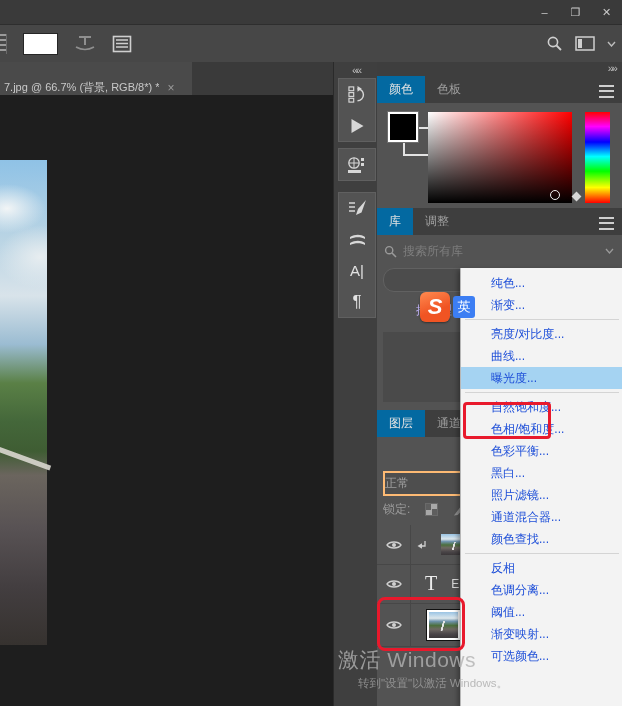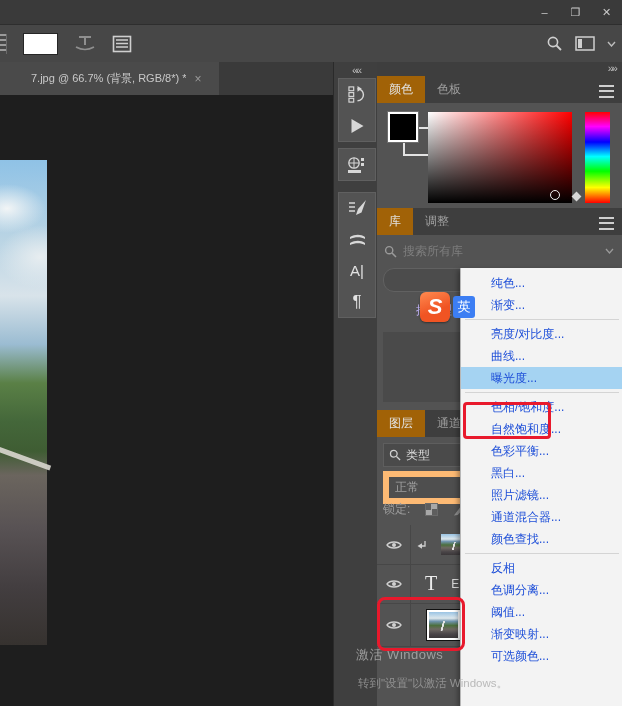--- a/index.html
+++ b/index.html
@@ -13,21 +13,21 @@
   .winbtn{width:31px;height:24px;display:flex;align-items:center;justify-content:center;color:#c9c9c9;font-size:11px;}
   
   .optionsbar{left:0;top:25px;width:622px;height:37px;background:#474747;border-bottom:1px solid #2e2e2e;}
   .opt-left{left:0;top:0;height:37px;display:flex;align-items:center;gap:16px;}
   .opt-right{right:6px;top:0;height:37px;display:flex;align-items:center;gap:12px;}
   .swatch-white{width:33px;height:20px;background:var(--options-swatch,#fff);border:1px solid #262626;}
   .partial-lines{width:10px;height:20px;margin-left:-4px;border-right:1px solid #6a6a6a;
      background:repeating-linear-gradient(180deg,#9a9a9a 0 2px,transparent 2px 5px);}
   
   .tabbar{left:0;top:62px;width:340px;height:33px;background:#3a3a3a;}
-  .doc-tab{left:0;top:0;width:192px;height:33px;background:#4a4a4a;display:flex;align-items:center;color:#c9c9c9;font-size:11px;padding-left:27px;}
+  .doc-tab{left:0;top:0;width:192px;height:33px;background:#4a4a4a;display:flex;align-items:flex-end;color:#c9c9c9;font-size:11px;}
   .doc-tab .title{padding-left:4px;white-space:nowrap;overflow:hidden;}
   .doc-tab .close{margin-left:8px;color:#9a9a9a;font-size:12px;}
   .canvas{left:0;top:95px;width:340px;height:611px;background:#1e1e1e;}
   .photo-strip{left:0;top:65px;width:47px;height:485px;
     background:
       radial-gradient(ellipse 55px 35px at 15% 10%, #f2f5f6 0%, rgba(242,245,246,0) 70%),
       radial-gradient(ellipse 60px 45px at 85% 20%, #e7edf0 0%, rgba(231,237,240,0) 70%),
       linear-gradient(180deg,#8fc2e6 0%,#b9d4e4 16%,#d8e3ea 28%,#9bbcd2 38%,#5a8046 46%,#44673a 54%,#3f5d33 60%,#6b655e 65%,#585254 76%,#433e40 88%,#36322f 100%);}
   .photo-strip::after{content:"";position:absolute;left:-4px;top:296px;width:56px;height:5px;background:#d9d7cf;transform:rotate(20deg);opacity:.9;}
   
@@ -36,21 +36,21 @@
   .dock-group{left:4px;width:36px;background:#535353;border:1px solid #606060;display:flex;flex-direction:column;align-items:center;}
   .dock-icon{width:36px;height:31px;display:flex;align-items:center;justify-content:center;color:#dedede;}
   .glyph-char{font-size:15px;color:#e2e2e2;}
   .glyph-para{font-size:17px;color:#e2e2e2;}
   
   .panelcol{left:377px;top:62px;width:245px;height:644px;background:#535353;}
   .panel-head{left:0;top:0;width:245px;height:14px;background:#3e3e3e;}
   .expanders{right:6px;top:0;color:#bdbdbd;font-size:11px;letter-spacing:-2px;}
   .tabrow{width:245px;height:27px;background:#3e3e3e;display:flex;align-items:stretch;}
   .ptab{padding:0 12px;display:flex;align-items:center;font-size:12px;color:#9f9f9f;}
-  .ptab.active{background:#a16207;color:#e3e3e3;}
+  .ptab.active{background:#0369a1;color:#e3e3e3;}
   .hamburger{position:absolute;right:8px;width:15px;height:9px;
      border-top:2px solid #cfcfcf;border-bottom:2px solid #cfcfcf;}
   .hamburger::after{content:"";position:absolute;left:0;top:2.5px;width:15px;height:2px;background:#cfcfcf;}
   
   .fgbg{left:11px;top:50px;width:46px;height:46px;}
   .fg{position:absolute;left:0;top:0;width:26px;height:26px;background:var(--fg-swatch,#000);
       border:2px solid #fff;outline:1px solid #6e6e6e;}
   .bg{position:absolute;left:15px;top:15px;width:25px;height:25px;border:2px solid #e3e3e3;}
   .satfield{left:51px;top:50px;width:144px;height:91px;
     background:linear-gradient(to bottom,rgba(0,0,0,0) 0%,#000 100%),
@@ -68,22 +68,22 @@
      background:linear-gradient(160deg,#ff8a50 0%,var(--ime-orange,#f05423) 60%);
      display:flex;align-items:center;justify-content:center;
      color:#fff;font-size:22px;font-weight:bold;font-style:italic;box-shadow:0 1px 2px rgba(0,0,0,.4);}
   .ime-lang{left:76px;top:88px;width:22px;height:22px;background:var(--ime-blue,#3c7ef3);z-index:40;border-radius:3px;
      color:#fff;display:flex;align-items:center;justify-content:center;font-size:13px;}
   .lib-content{left:6px;top:124px;width:210px;height:70px;background:#4a4a4a;}
   
   .layers-body{position:relative;}
   .filter-combo{left:6px;top:33px;width:95px;height:22px;background:#4a4a4a;border:1px solid #5e5e5e;
      display:flex;align-items:center;gap:5px;color:#dcdcdc;}
-  .blend-combo{left:6px;top:61px;width:95px;height:21px;background:#4e4e4e;border:6px solid #fdba74;
-     display:flex;align-items:center;color:#9f9f9f;padding-left:6px;}
+  .blend-combo{left:6px;top:61px;width:95px;height:21px;background:#4e4e4e;border:2px solid #fdba74;
+     display:flex;align-items:center;color:#9f9f9f;}
   .lockrow{left:6px;top:89px;height:20px;display:flex;align-items:center;gap:15px;color:#9b9b9b;}
   .checker{width:11px;height:11px;background:conic-gradient(#a8a8a8 25%,#5e5e5e 0 50%,#a8a8a8 0 75%,#5e5e5e 0);border:1px solid #6a6a6a;}
   .lrow{left:0;width:245px;height:39px;border-bottom:1px solid #474747;display:flex;align-items:center;}
   .eyecell{width:33px;height:39px;border-right:1px solid #474747;display:flex;align-items:center;justify-content:center;}
   .thumb{width:27px;height:21px;
     background:linear-gradient(105deg,transparent 44%,#e6e6e6 45%,#e6e6e6 50%,transparent 51%) 0 60%/100% 40% no-repeat,
     linear-gradient(180deg,#9ac4e4 0%,#dde7ec 24%,#6f94ad 36%,#4c6f3d 52%,#6e6862 66%,#4a4548 85%,#3b3739 100%);}
   .thumb.selected{width:29px;height:26px;border:2px solid #fff;outline:1px solid #111;}
   .tglyph{font-family:"Liberation Serif","DejaVu Serif",serif;font-size:20px;color:#ececec;}
   .partial-label{color:#d8d8d8;font-size:12px;}
@@ -91,21 +91,21 @@
   .menu{left:460px;top:268px;width:162px;height:438px;background:#f3f3f3;z-index:30;
         border-left:1px solid #b7b7b7;box-shadow:-2px 2px 5px rgba(0,0,0,.35);color:#1d4ed8;}
   .mi{height:22px;line-height:22px;padding-left:30px;font-size:12px;white-space:nowrap;}
   .mi.hl{background:var(--menu-highlight,#a5d3f2);}
   .msep{height:1px;background:#d4d4d4;margin:3px 4px;}
   
   .redbox{border:3px solid var(--annotation-red,#e8192c);z-index:60;}
   .redbox.menu-box{left:463px;top:402px;width:82px;height:31px;border-radius:4px;}
   .redbox.layer-box{left:377px;top:597px;width:82px;height:48px;border-radius:8px;}
   .watermark{z-index:50;pointer-events:none;color:rgba(178,178,178,.8);}
-  .wm1{left:356px;top:646px;font-size:13px;letter-spacing:.5px;text-align:right;}
+  .wm1{left:338px;top:646px;font-size:21px;letter-spacing:.5px;text-align:right;}
   .wm2{left:358px;top:676px;font-size:11.5px;color:rgba(165,165,165,.75);}
   svg{display:block;}
 </style>
 </head>
 <body>
 
 <div id="app">
 
   <div class="abs titlebar">
     <div class="abs winctrls">
@@ -262,29 +262,20 @@
       <div class="abs lib-content"></div>
       <div class="abs ime-badge">S</div>
       <div class="abs ime-lang">英</div>
     </div>
 
     <div class="abs layers-body" style="left:0;top:348px;width:245px;height:296px;">
       <div class="tabrow" style="position:relative;">
         <div class="ptab active">图层</div>
         <div class="ptab">通道</div>
       </div>
-      <div class="abs filter-combo">
-        <span style="margin-left:5px;">
-          <svg width="12" height="12" viewBox="0 0 13 13">
-            <circle cx="5.2" cy="5.2" r="3.6" fill="none" stroke="#d0d0d0" stroke-width="1.4"></circle>
-            <path d="M8 8 L12 12" stroke="#d0d0d0" stroke-width="1.5"></path>
-          </svg>
-        </span>
-        <span>类型</span>
-      </div>
       <div class="abs blend-combo">
         <span>正常</span>
       </div>
       <div class="abs lockrow">
         <span>锁定:</span>
         <span class="checker"></span>
         <span>
           <svg width="13" height="13" viewBox="0 0 14 14">
               <path d="M2 12 L9 3 L12 6 L5 13 L1 13.5 Z" fill="#8f8f8f"></path>
             </svg>
@@ -331,22 +322,22 @@
 
   <div class="abs menu">
     <div style="height:4px;"></div>
     <div class="mi">纯色...</div>
     <div class="mi">渐变...</div>
     <div class="msep"></div>
     <div class="mi">亮度/对比度...</div>
     <div class="mi">曲线...</div>
     <div class="mi hl">曝光度...</div>
     <div class="msep"></div>
+    <div class="mi">自然饱和度...</div>
     <div class="mi">色相/饱和度...</div>
-    <div class="mi">自然饱和度...</div>
     <div class="mi">色彩平衡...</div>
     <div class="mi">黑白...</div>
     <div class="mi">照片滤镜...</div>
     <div class="mi">通道混合器...</div>
     <div class="mi">颜色查找...</div>
     <div class="msep"></div>
     <div class="mi">反相</div>
     <div class="mi">色调分离...</div>
     <div class="mi">阈值...</div>
     <div class="mi">渐变映射...</div>

